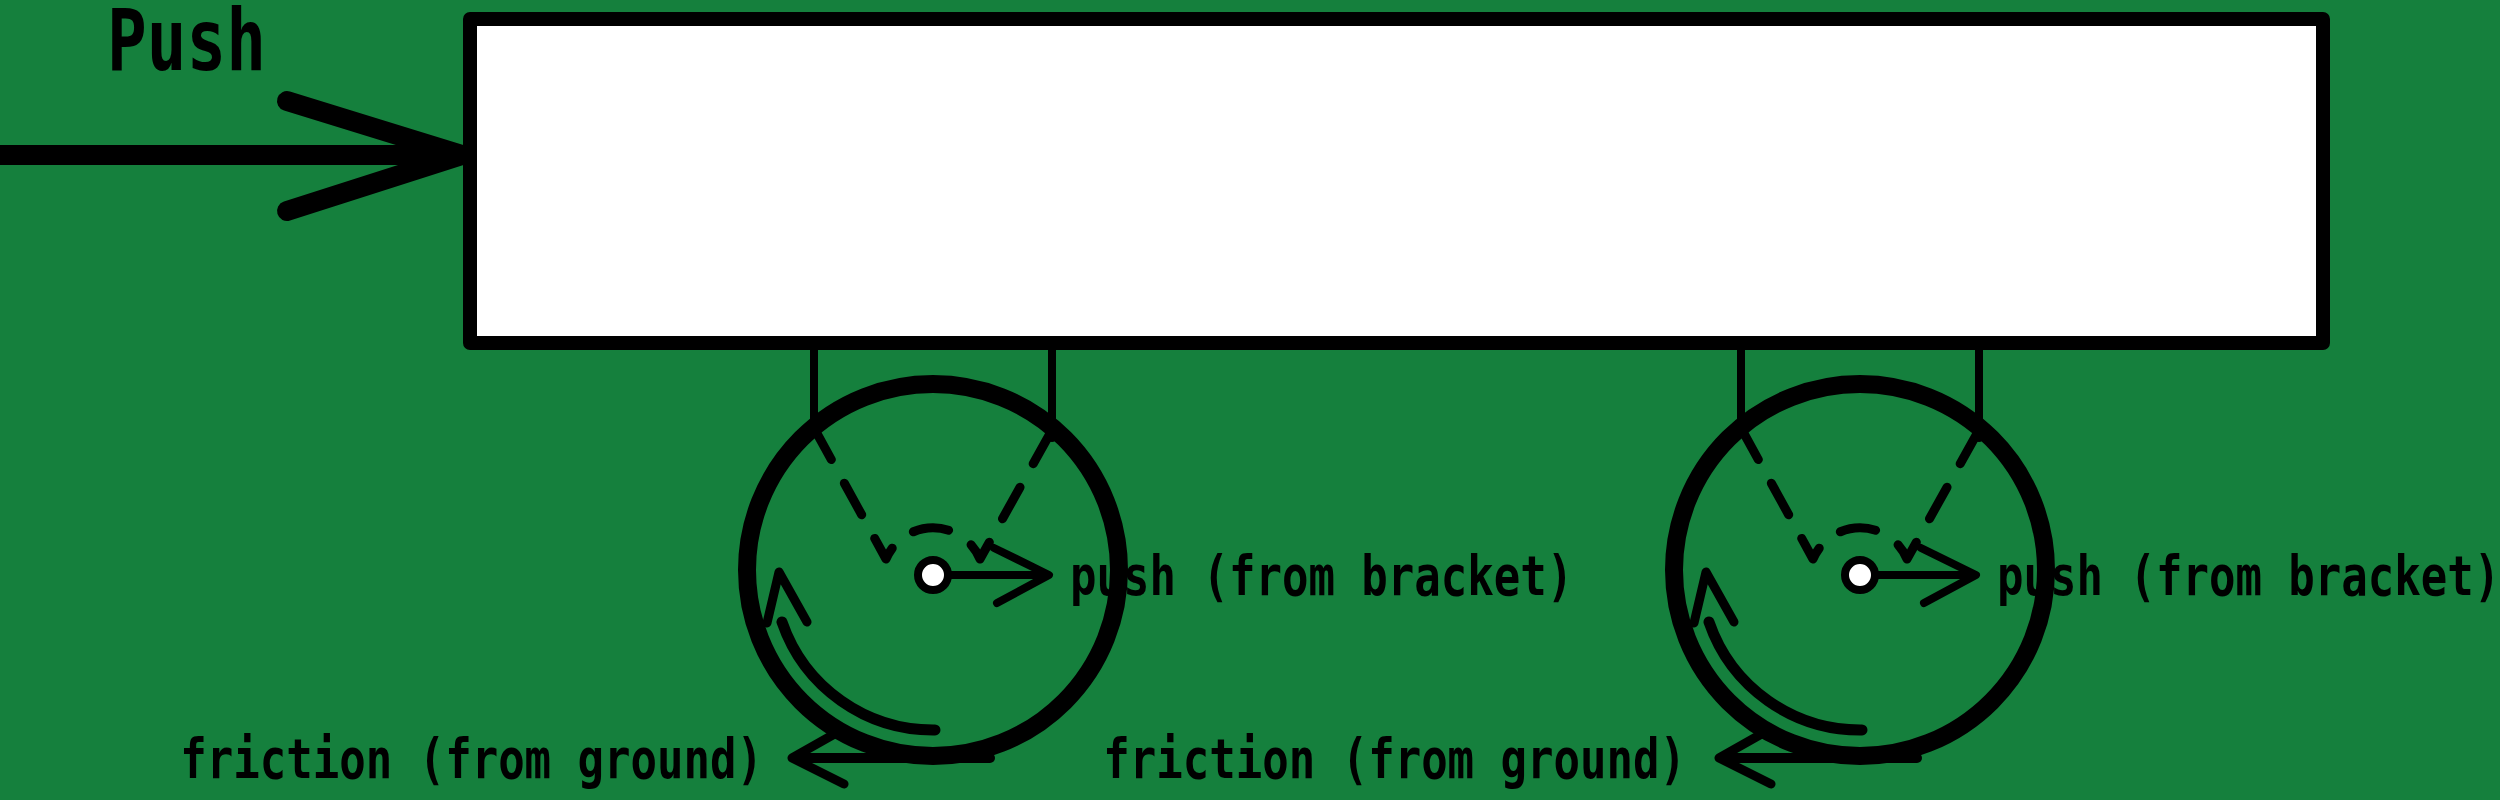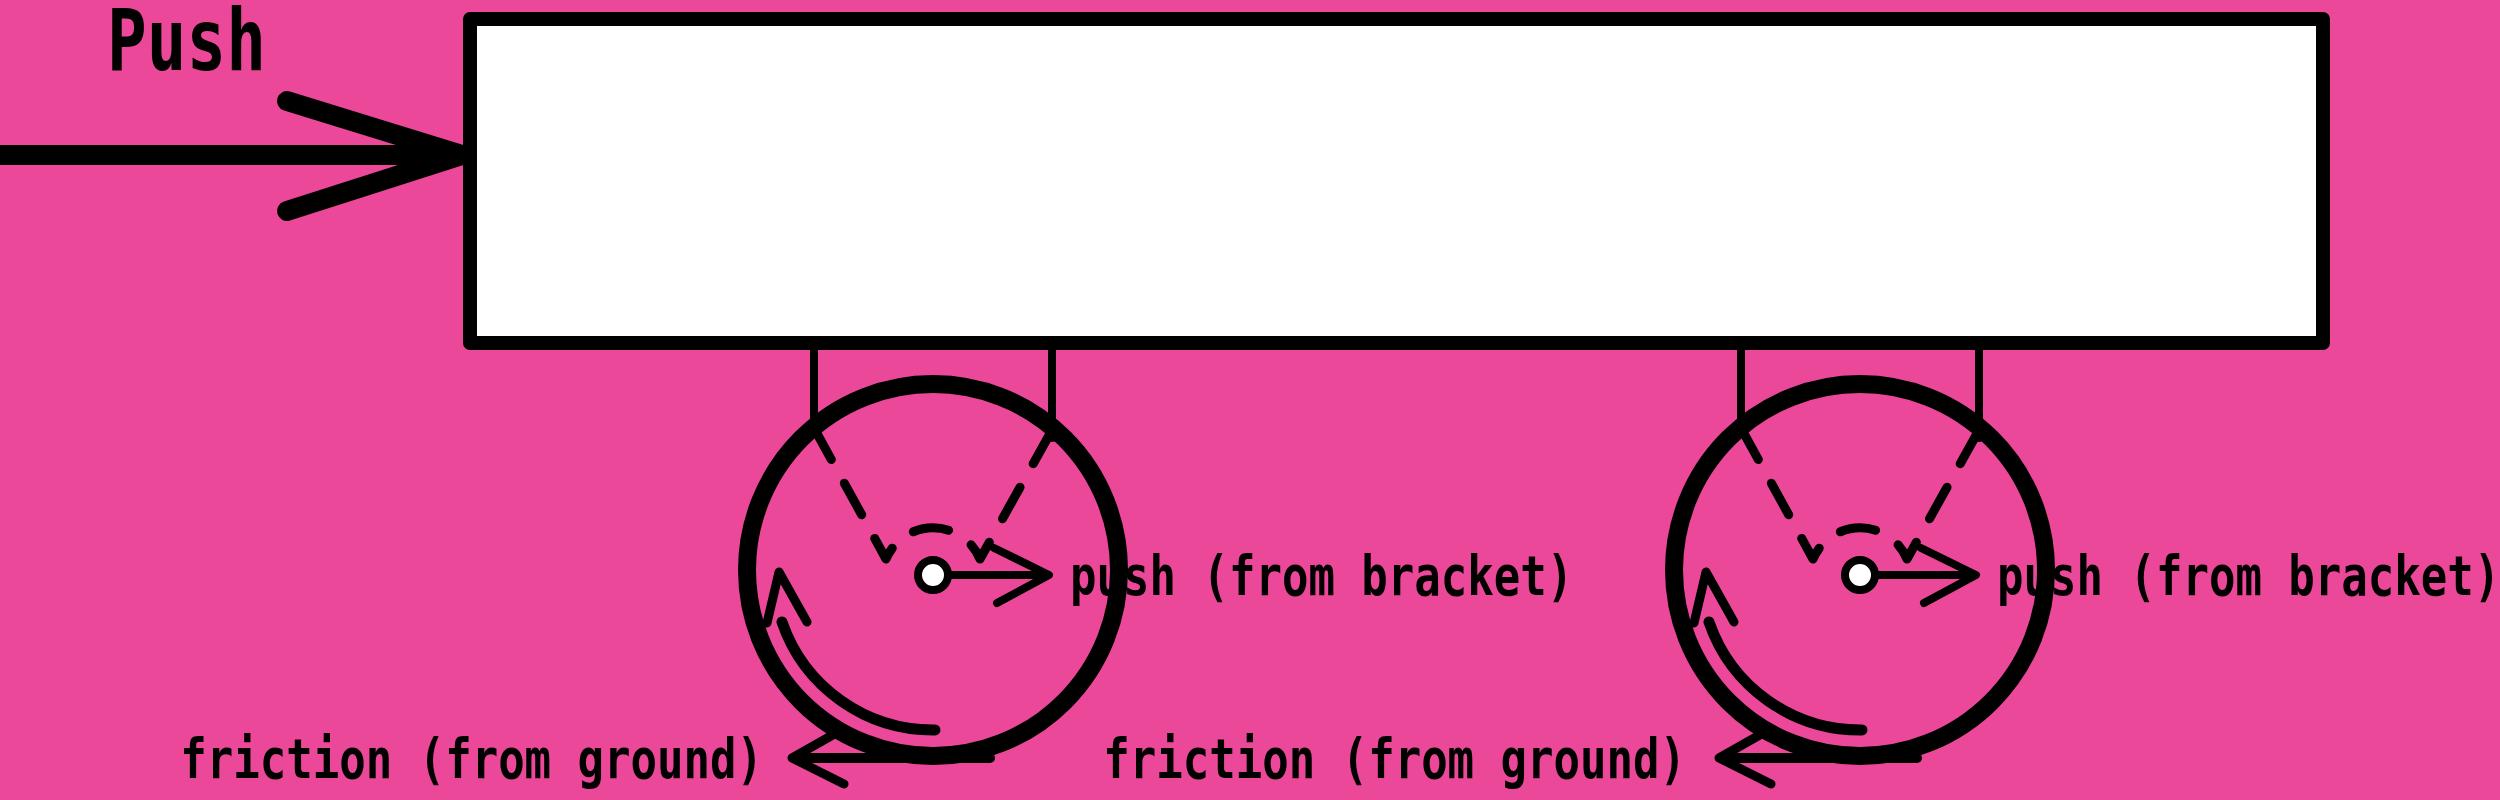--- a/index.html
+++ b/index.html
@@ -4,21 +4,21 @@
 <style>
   html, body {
     margin: 0;
     padding: 0;
     background: #ffffff;
   }
   .stage {
     position: relative;
     width: 2500px;
     height: 800px;
-    background: #ec4899;
+    background: #15803d;
     overflow: hidden;
   }
   svg { display: block; }
   .stroke {
     stroke: #000000;
     fill: none;
     stroke-linecap: round;
     stroke-linejoin: round;
   }
   .fill-white { fill: #ffffff; }

